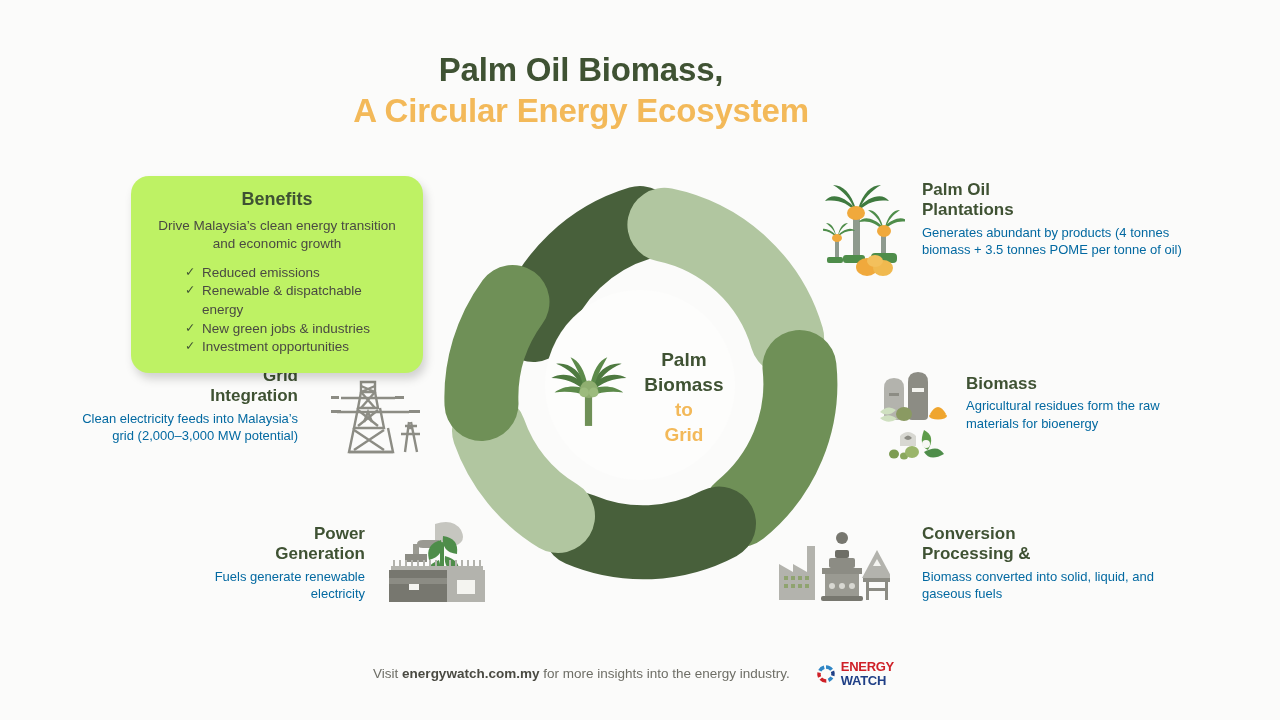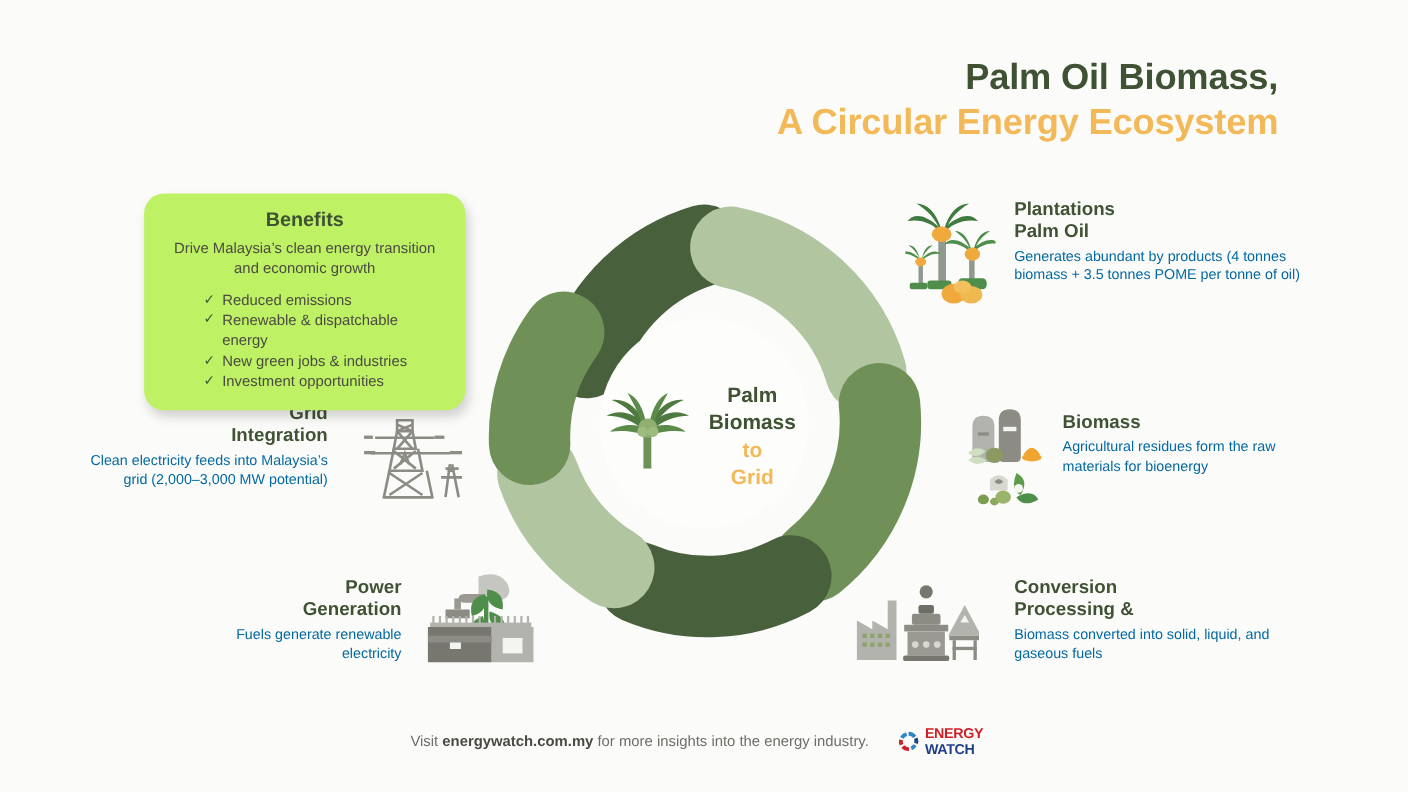--- a/index.html
+++ b/index.html
@@ -9,21 +9,21 @@
     font-family:"Liberation Sans", sans-serif;
     overflow:hidden;
     position:relative;
     color:#3c4a33;
   }
   .stage{position:absolute;inset:0;}
 
   
   .title{
     position:absolute;left:0;top:52px;width:1162px;
-    text-align:right;line-height:1.12;
+    text-align:center;line-height:1.12;
   }
   .title .l1{
     display:block;font-size:33px;font-weight:bold;color:#3f5233;letter-spacing:-0.2px;
   }
   .title .l2{
     display:block;font-size:33px;font-weight:bold;color:#f3b959;letter-spacing:-0.2px;margin-top:4px;
   }
 
   
   .donut{
@@ -210,22 +210,22 @@
     <g fill="#4e8d4a">
       <rect x="20" y="78" width="22" height="8" rx="3"></rect>
       <rect x="48" y="76" width="26" height="10" rx="4"></rect>
       <rect x="4" y="80" width="16" height="6" rx="2"></rect>
     </g>
     <ellipse cx="44" cy="90" rx="11" ry="9" fill="#f0a93c"></ellipse>
     <ellipse cx="60" cy="91" rx="10" ry="8" fill="#f0b94f"></ellipse>
     <ellipse cx="52" cy="84" rx="8" ry="6" fill="#f3c05c"></ellipse>
   </svg>
   <div class="node right n-plantations">
+    <p class="h">Palm Oil</p>
     <p class="h">Plantations</p>
-    <p class="h">Palm Oil</p>
     <p class="d">Generates abundant by products (4 tonnes biomass + 3.5 tonnes POME per tonne of oil)</p>
   </div>
 
   <svg class="icon i-byproducts" viewBox="0 0 82 98">
     <path d="M6 22 q0-10 10-10 q10 0 10 10 v28 q0 4 -4 4 h-12 q-4 0 -4 -4 z" fill="#b3b3ad"></path>
     <rect x="11" y="27" width="10" height="3" fill="#8c8c84"></rect>
     <path d="M30 16 q0-10 10-10 q10 0 10 10 v34 q0 4 -4 4 h-12 q-4 0 -4 -4 z" fill="#8c8c84"></path>
     <rect x="34" y="22" width="12" height="4" fill="#f4f4f0"></rect>
     <path d="M52 48 q8-14 16 0 z" fill="#efa52e"></path>
     <ellipse cx="60" cy="50" rx="9" ry="3.5" fill="#efa52e"></ellipse>

